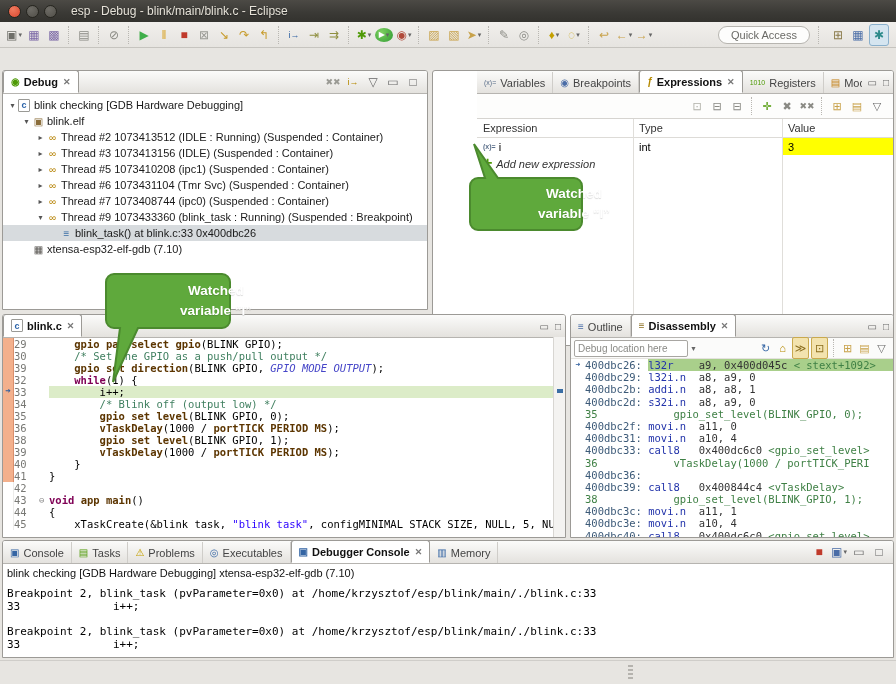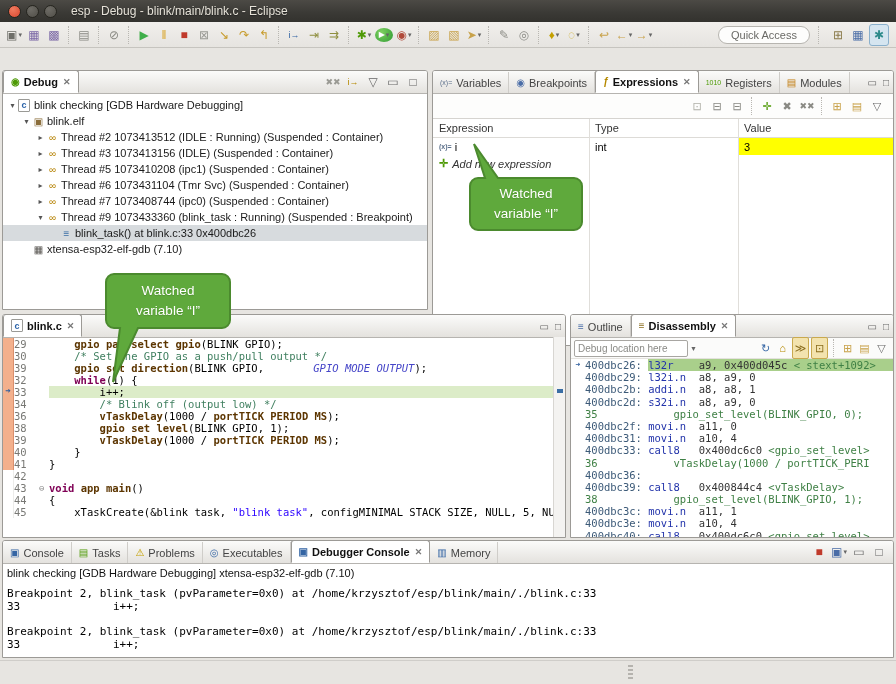--- a/index.html
+++ b/index.html
@@ -65,21 +65,21 @@
   .code{font-family:"DejaVu Sans Mono",monospace;font-size:10.5px;line-height:12px;}
   .crow{display:flex;height:12px;white-space:pre;}
   .ann{width:10px;flex:none;background:#fff;border-right:1px solid #ececea;position:relative;
     font-size:9px;color:#2e5e9e;line-height:11px;text-align:center;}
   .ann.range{background:#f3b08c;border-right:1px solid #d98f6d;}
   .lnum{width:22px;flex:none;text-align:left;color:#787874;padding-right:3px;}
   .fold{width:10px;flex:none;color:#888;font-size:9px;line-height:12px;}
   .ctext{flex:1;color:#000;overflow:hidden;}
   .ctext.curline{background:#dcecc8;}
   .cm{color:#3f7f5f;} .kw{color:#7f0055;font-weight:bold;} .fn{color:#5c3500;font-weight:bold;}
-  .mc{color:#4646c8;font-style:italic;margin-left:43px;} .st{color:#2a00ff;}
+  .mc{color:#4646c8;font-style:italic;} .st{color:#2a00ff;}
   .ovruler{position:absolute;right:0;top:22px;bottom:0;width:11px;background:#f4f3f1;border-left:1px solid #d8d6d2;}
   .ovmark{position:absolute;right:2px;width:6px;height:4px;background:#3a6ea5;}
   
   .locbar{height:16px;display:flex;align-items:center;padding:2px 3px;border-bottom:1px solid #e4e2de;background:#fbfbfa;}
   .locbox{width:106px;height:15px;border:1px solid #a8a6a2;background:#fff;color:#8a8a86;font-size:10px;
     display:flex;align-items:center;padding:0 3px;overflow:hidden;white-space:nowrap;border-radius:2px;}
   .locdd{font-size:7px;color:#666;margin:0 4px 0 2px;}
   .dtools{display:flex;align-items:center;margin-left:auto;}
   .dtools .tbi{font-size:11px;min-width:15px;}
   .dtools .tbi.press{background:#f3e3ae;border:1px solid #c9a94e;border-radius:2px;}
@@ -90,21 +90,21 @@
   .dinstr.cur{background:#a9cf8b;}
   .dmn{color:#2233aa;} .dops{color:#333;} .dsym{color:#3f8045;} .dsrc{color:#3f8045;}
   
   .conbody{padding:3px 4px;overflow:hidden;height:100%;box-sizing:border-box;}
   .banner{font-size:11px;color:#111;margin-bottom:9px;}
   .conpre{font-family:"DejaVu Sans Mono",monospace;font-size:11px;line-height:12.8px;margin:0;color:#000;white-space:pre;}
   
   .callout{position:absolute;z-index:60;}
   .callout svg{display:block;}
   .ctextbox{position:absolute;display:flex;flex-direction:column;align-items:center;justify-content:center;
-    color:#fff;font-size:13.5px;line-height:20px;font-weight:normal;text-shadow:0 1px 1px rgba(0,0,0,.15);}
+    color:#fff;font-size:13.5px;line-height:20px;font-weight:bold;text-shadow:0 1px 1px rgba(0,0,0,.15);padding-left:48px;}
   
   .statusbar{position:absolute;left:0;top:660px;width:896px;height:24px;background:#e7e5e1;border-top:1px solid #cfcdc9;}
   .grip{position:absolute;left:628px;top:4px;width:5px;height:16px;
     background:repeating-linear-gradient(#b5b3ae 0 2px,transparent 2px 4px);}
 </style>
 </head>
 <body>
 
 <div id="screen">
 
@@ -228,21 +228,21 @@
           <span>blink_task() at blink.c:33 0x400dbc26</span>
         </div>
         <div class="trow" style="padding-left: 18px;">
           <span class="texp"></span>
           <span class="tico" style="color: rgb(85, 82, 78);">▦</span>
           <span>xtensa-esp32-elf-gdb (7.10)</span>
         </div>
       </div>
   </div>
 
-  <div class="panel" style="left:432px;top:70px;width:462px;height:276px;">
+  <div class="panel" style="left:432px;top:70px;width:462px;height:276px;padding-left:44px;">
     <div class="tabbar">
       <div class="tabs" id="right-tabs">
           <span class="tab">
             <span class="ticon" style="color: rgb(91, 111, 138); font-size: 7px;">(x)=</span>
             <span class="tlabel">Variables</span>
           </span>
           <span class="tab">
             <span class="ticon" style="color: rgb(74, 109, 167);">◉</span>
             <span class="tlabel">Breakpoints</span>
           </span>
@@ -317,20 +317,21 @@
         <span class="mi">□</span>
       </div>
     </div>
     <div class="code" id="editor-code">
         <div class="crow"><span class="ann range"></span><span class="lnum">29</span><span class="fold"></span><span class="ctext"><span>    </span><span class="fn">gpio_pad_select_gpio</span><span>(BLINK_GPIO);</span></span></div>
         <div class="crow"><span class="ann range"></span><span class="lnum">30</span><span class="fold"></span><span class="ctext"><span>    </span><span class="cm">/* Set the GPIO as a push/pull output */</span></span></div>
         <div class="crow"><span class="ann range"></span><span class="lnum">39</span><span class="fold"></span><span class="ctext"><span>    </span><span class="fn">gpio_set_direction</span><span>(BLINK_GPIO, </span><span class="mc">GPIO_MODE_OUTPUT</span><span>);</span></span></div>
         <div class="crow"><span class="ann range"></span><span class="lnum">32</span><span class="fold"></span><span class="ctext"><span>    </span><span class="kw">while</span><span>(1) {</span></span></div>
         <div class="crow"><span class="ann range">➜</span><span class="lnum">33</span><span class="fold"></span><span class="ctext curline"><span>        i++;</span></span></div>
         <div class="crow"><span class="ann range"></span><span class="lnum">34</span><span class="fold"></span><span class="ctext"><span>        </span><span class="cm">/* Blink off (output low) */</span></span></div>
+        <div class="crow"><span class="ann range"></span><span class="lnum">35</span><span class="fold"></span><span class="ctext"><span>        </span><span class="fn">gpio_set_level</span><span>(BLINK_GPIO, 0);</span></span></div>
         <div class="crow"><span class="ann range"></span><span class="lnum">36</span><span class="fold"></span><span class="ctext"><span>        </span><span class="fn">vTaskDelay</span><span>(1000 / </span><span class="fn">portTICK_PERIOD_MS</span><span>);</span></span></div>
         <div class="crow"><span class="ann range"></span><span class="lnum">38</span><span class="fold"></span><span class="ctext"><span>        </span><span class="fn">gpio_set_level</span><span>(BLINK_GPIO, 1);</span></span></div>
         <div class="crow"><span class="ann range"></span><span class="lnum">39</span><span class="fold"></span><span class="ctext"><span>        </span><span class="fn">vTaskDelay</span><span>(1000 / </span><span class="fn">portTICK_PERIOD_MS</span><span>);</span></span></div>
         <div class="crow"><span class="ann range"></span><span class="lnum">40</span><span class="fold"></span><span class="ctext"><span>    }</span></span></div>
         <div class="crow"><span class="ann range"></span><span class="lnum">41</span><span class="fold"></span><span class="ctext"><span>}</span></span></div>
         <div class="crow"><span class="ann"></span><span class="lnum">42</span><span class="fold"></span><span class="ctext"></span></div>
         <div class="crow"><span class="ann"></span><span class="lnum">43</span><span class="fold">⊖</span><span class="ctext"><span class="kw">void</span><span> </span><span class="fn">app_main</span><span>()</span></span></div>
         <div class="crow"><span class="ann"></span><span class="lnum">44</span><span class="fold"></span><span class="ctext"><span>{</span></span></div>
         <div class="crow"><span class="ann"></span><span class="lnum">45</span><span class="fold"></span><span class="ctext"><span>    xTaskCreate(&amp;blink_task, </span><span class="st">"blink_task"</span><span>, configMINIMAL_STACK_SIZE, NULL, 5, NULL);</span></span></div>
       </div>

